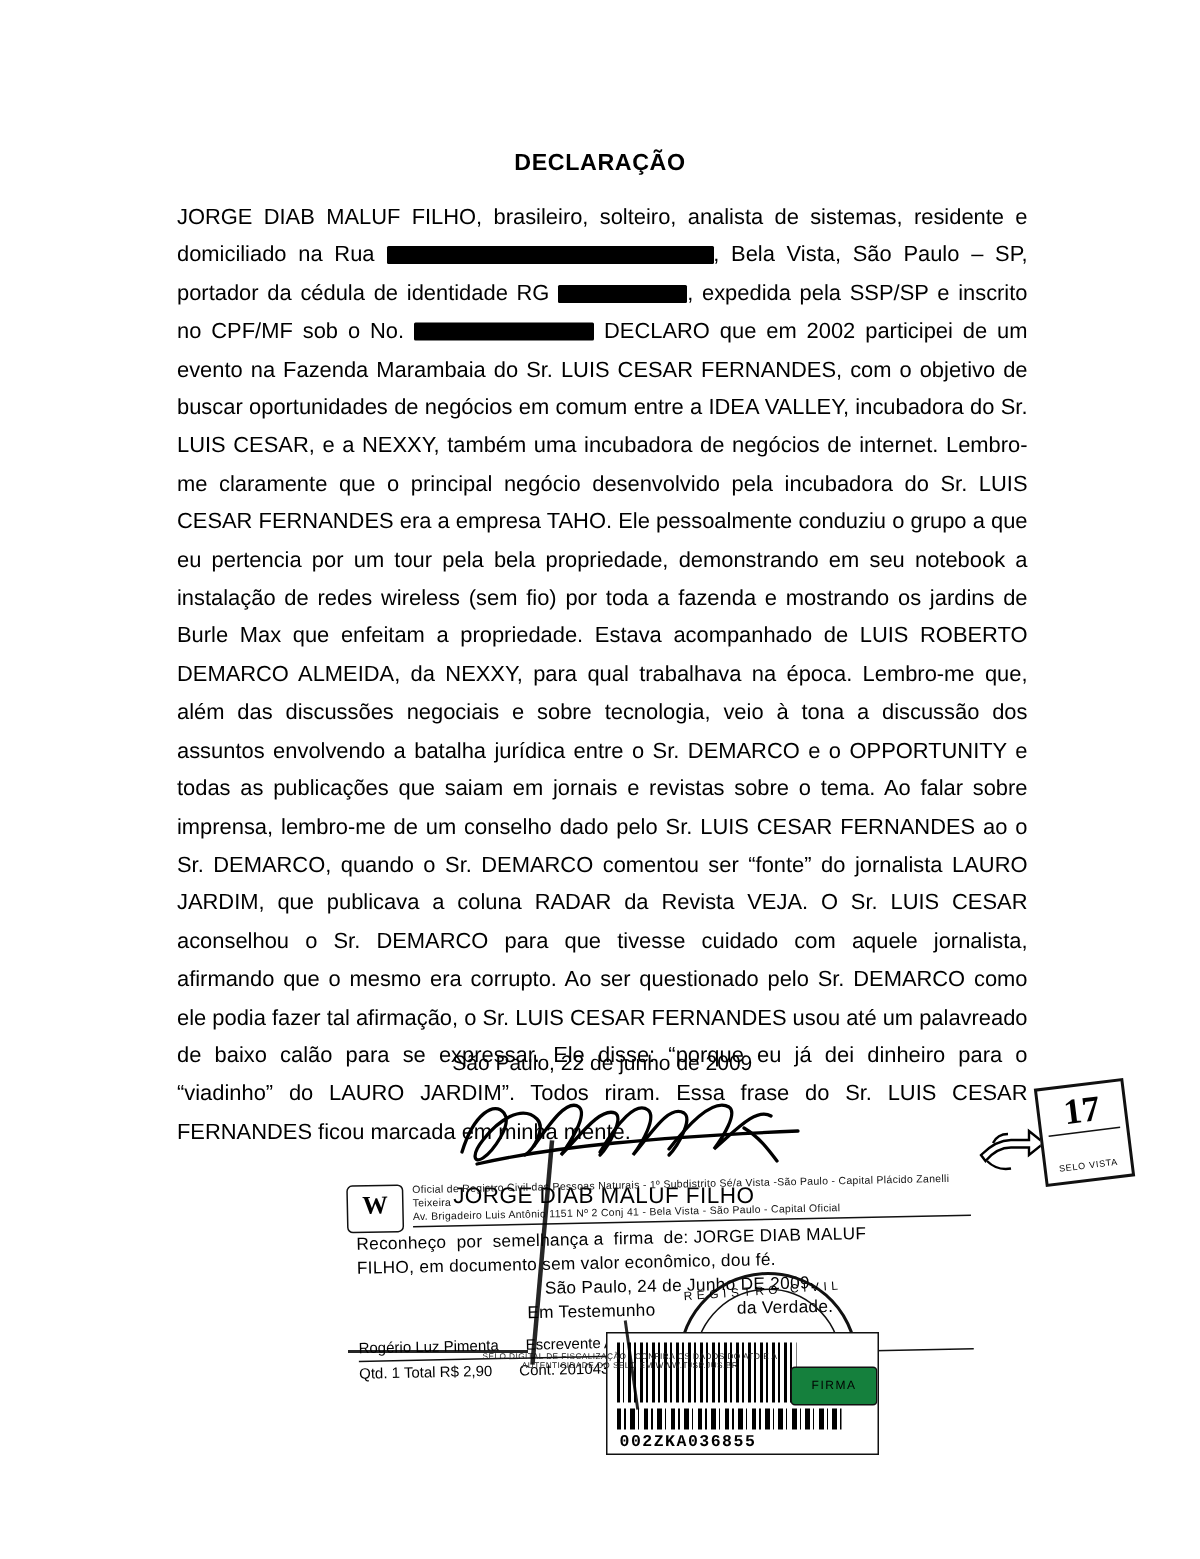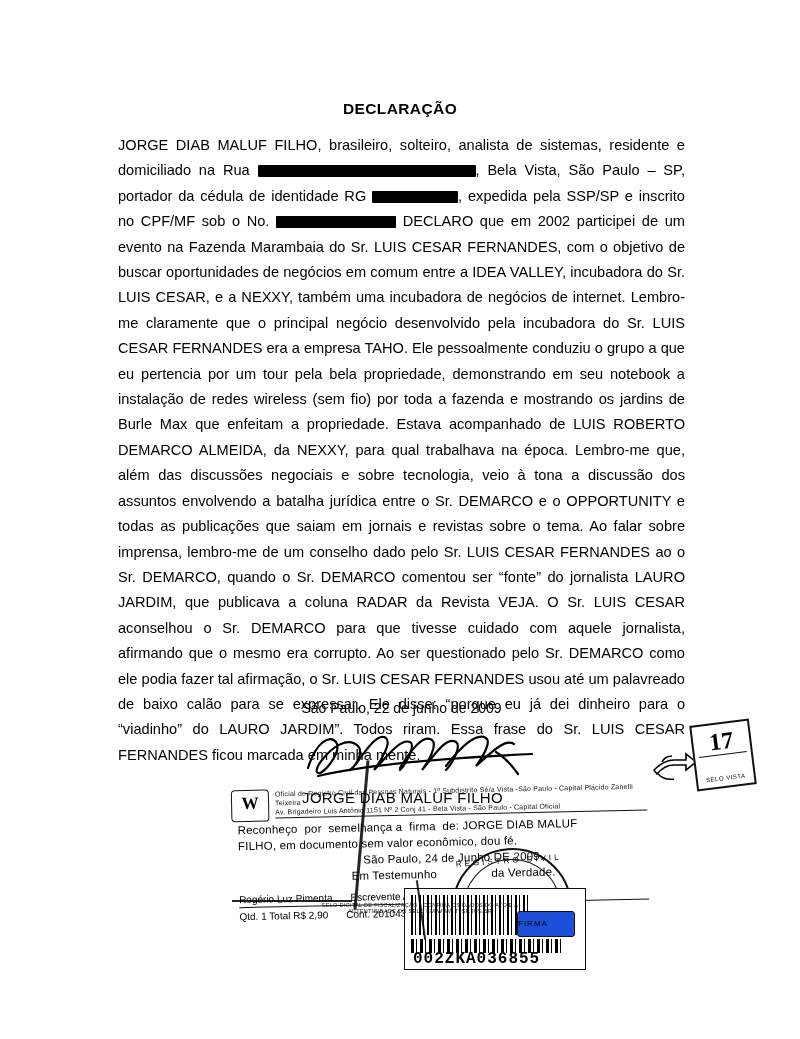--- a/index.html
+++ b/index.html
@@ -284,37 +284,38 @@
       #000 0px, #000 3px,
       #fff 3px, #fff 5px,
       #000 5px, #000 6px,
       #fff 6px, #fff 9px
     );
   }
   .sticker .code {
     position: absolute;
     left: 8px;
     bottom: 1px;
-    font-size: 16px;
+    font-size: 11px;
     font-weight: bold;
     letter-spacing: 1px;
     font-family: "Liberation Mono", monospace;
   }
   .firma-box {
     position: absolute;
-    right: 10px;
+    right: 0;
     top: 22px;
     width: 56px;
     height: 24px;
     border: 1px solid #111;
     border-radius: 3px;
     font-size: 8px;
+    text-align: center;
     line-height: 24px;
     letter-spacing: 1px;
-    background: #1d4ed8;
+    background: #15803d;
   }
   .small-print {
     position: absolute;
     left: 300px;
     top: 902px;
     width: 240px;
     text-align: center;
     font-size: 5.5px;
     letter-spacing: 0.3px;
     color: #222;

